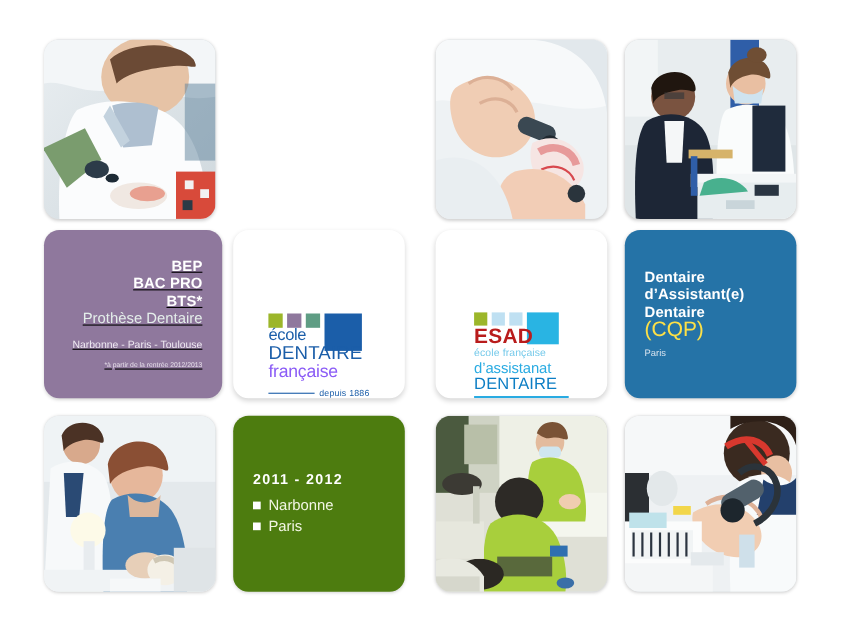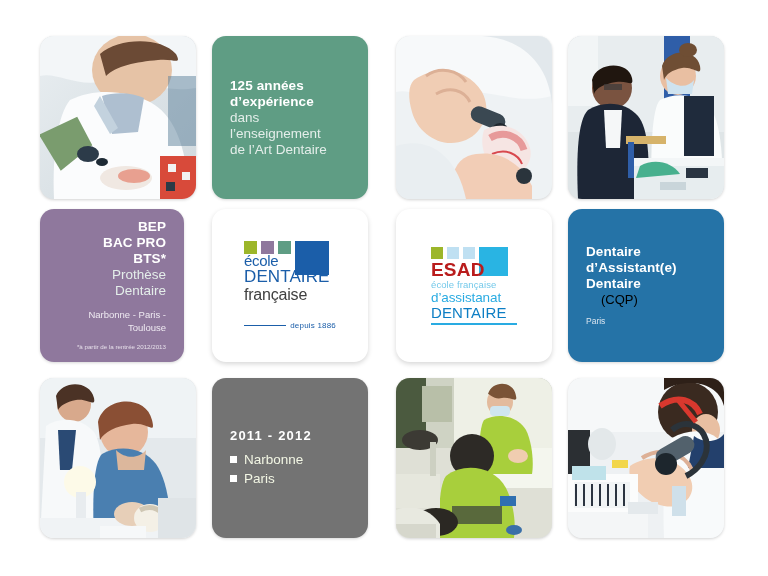--- a/index.html
+++ b/index.html
@@ -45,50 +45,49 @@
     box-shadow: 0 1px 3px rgba(0,0,0,0.16);
     display: flex;
     flex-direction: column;
     justify-content: center;
   }
   .color-tile .inner { padding: 0 18px; }
 
   .tile-green-teal { background: #5f9d84; }
   .tile-purple    { background: #8f789d; }
   .tile-blue      { background: #2573a7; }
-  .tile-olive     { background: #737373; }
+  .tile-olive     { background: #4d7c0f; }
 
   .card-white {
     background: #ffffff;
     box-shadow: 0 2px 5px rgba(0,0,0,0.16);
     display: flex;
-    align-items: center;
+    align-items: flex-end;
     justify-content: center;
   }
 
   
   .hl {
     color: #ffffff;
     font-weight: bold;
     font-size: 13.5px;
     line-height: 16px;
     letter-spacing: 0.1px;
   }
   .sub {
     color: #e4eeea;
     font-weight: normal;
     font-size: 13.5px;
     line-height: 16px;
   }
   .sub-pale {
-    color: #000000;
+    color: #fde047;
     font-weight: normal;
-    font-size: 13px;
+    font-size: 19px;
     line-height: 16px;
-    margin-left: 15px;
   }
   .tiny {
     color: #efeaf2;
     font-size: 9.5px;
     line-height: 13px;
   }
   .micro {
     color: #e6dfea;
     font-size: 6.2px;
     line-height: 10px;
@@ -134,26 +133,26 @@
   .edf-c4 { background: #1b5ea9; }
   .edf .l1 {
     color: #1b5ea9; font-size: 15px; line-height: 15px;
     letter-spacing: -0.3px; margin-top: -11px;
   }
   .edf .l2 {
     color: #1b5ea9; font-size: 17px; line-height: 18px;
     letter-spacing: 0.1px;
   }
   .edf .l3 {
-    color: #404040; font-size: 16px; line-height: 17px;
+    color: #8b5cf6; font-size: 16px; line-height: 17px;
     letter-spacing: -0.2px;
   }
   .edf .l4 {
     display: flex; align-items: center; justify-content: flex-end;
-    margin-top: 18px;
+    margin-top: 6px;
   }
   .edf .rule { flex: 1; height: 1px; background: #1b5ea9; margin-right: 4px; }
   .edf .l4 span { color: #1b5ea9; font-size: 8px; letter-spacing: 0.2px; }
 
   
   .esad { width: 86px; }
   .esad .squares { display: flex; align-items: flex-start; height: 20px; }
   .esad .sq { width: 12px; height: 12px; margin-right: 4px; }
   .esad .sq.big { width: 29px; height: 29px; margin-right: 0; }
   .esad-c1 { background: #9cb62a; }
@@ -203,28 +202,20 @@
       <ellipse cx="86" cy="142" rx="26" ry="12" fill="#f0e8e2"></ellipse>
       <ellipse cx="94" cy="140" rx="16" ry="7" fill="#e8a090"></ellipse>
       <rect x="120" y="120" width="36" height="43" fill="#d84a3a"></rect>
       <rect x="128" y="128" width="8" height="8" fill="#f2f2f2"></rect>
       <rect x="142" y="136" width="8" height="8" fill="#f2f2f2"></rect>
       <rect x="126" y="146" width="9" height="9" fill="#2b3a46"></rect>
       <rect x="128" y="40" width="28" height="70" fill="#5b7f99" opacity="0.5"></rect>
     </svg>
   </div>
 
-  <div class="tile color-tile tile-green-teal" style="left:212px; top:36px; width:156px; height:163px;">
-    <div class="inner">
-      <div class="hl">125 années</div>
-      <div class="hl">d’expérience</div>
-      <div class="sub">dans l’enseignement</div>
-      <div class="sub">de l’Art Dentaire</div>
-    </div>
-  </div>
 
   <div class="tile photo" style="left:396px; top:36px; width:156px; height:163px;">
     <svg class="ph-layer" viewBox="0 0 156 163" preserveAspectRatio="none">
       <rect width="156" height="163" fill="#eef2f4"></rect>
       <path d="M0 0 H156 V60 C120 70 90 50 54 58 C28 64 14 52 0 56 Z" fill="#f7f9fa"></path>
       <path d="M86 0 C122 2 152 24 156 68 L156 0 Z" fill="#e2e8ec"></path>
       <path d="M18 44 C40 28 72 32 86 56 C96 74 88 96 70 104 C46 114 22 98 16 76 C12 62 12 50 18 44 Z" fill="#f0cdb4"></path>
       <path d="M30 40 C44 30 62 34 70 46" stroke="#dcb096" stroke-width="3" fill="none"></path>
       <path d="M40 58 C54 50 68 54 74 66" stroke="#dcb096" stroke-width="3" fill="none"></path>
       <rect x="74" y="74" width="36" height="16" rx="8" fill="#3a4852" transform="rotate(22 92 82)"></rect>
@@ -258,21 +249,21 @@
       <rect x="60" y="122" width="96" height="12" fill="#f3f6f7"></rect>
       <rect x="66" y="130" width="90" height="33" fill="#e7edef"></rect>
       <path d="M72 130 C86 122 104 126 112 138 L68 142 Z" fill="#48b08e"></path>
       <rect x="118" y="132" width="22" height="10" fill="#2a3542"></rect>
       <rect x="92" y="146" width="26" height="8" fill="#c9d5da"></rect>
       <rect x="58" y="100" width="40" height="8" fill="#d6b36a"></rect>
       <rect x="60" y="106" width="6" height="36" fill="#2f5ea8"></rect>
     </svg>
   </div>
 
-  <div class="tile color-tile tile-purple" style="left:40px; top:209px; width:144px; height:153px;">
+  <div class="tile color-tile tile-purple" style="left:40px; top:209px; width:162px; height:153px;text-decoration:underline;">
     <div class="inner right">
       <div class="hl">BEP</div>
       <div class="hl">BAC PRO</div>
       <div class="hl">BTS*</div>
       <div class="sub">Prothèse Dentaire</div>
       <div class="tiny" style="margin-top:9px;">Narbonne - Paris - Toulouse</div>
       <div class="micro" style="margin-top:8px;">*à partir de la rentrée 2012/2013</div>
     </div>
   </div>
 

